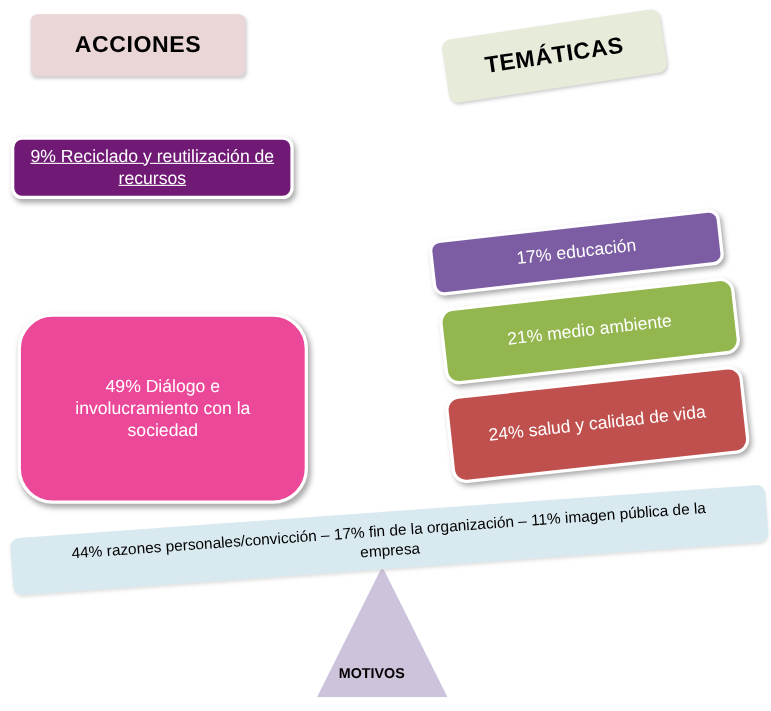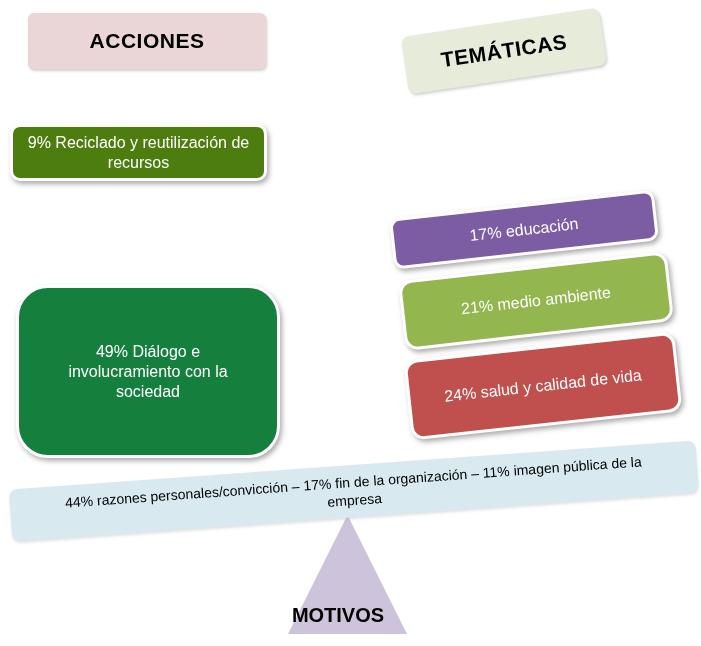--- a/index.html
+++ b/index.html
@@ -21,21 +21,21 @@
     display: flex;
     align-items: center;
     justify-content: center;
     font-weight: bold;
     font-size: 21px;
     color: #000000;
     border-radius: 6px;
     box-shadow: 1px 2px 3px rgba(150,150,150,0.45);
     letter-spacing: 0.5px;
   }
-  .hdr-acciones { left: 28px; top: 13px; width: 238px; height: 56px; }
+  .hdr-acciones { left: 28px; top: 13px; width: 195px; height: 56px; }
   .hdr-tematicas {
     left: 404px; top: 22px; width: 200px; height: 58px;
     transform: rotate(-8.5deg);
     border-radius: 8px;
   }
   
   .box {
     position: absolute;
     box-sizing: border-box;
     border: 3px solid #ffffff;
@@ -81,40 +81,40 @@
     position: absolute;
     left: 288px; top: 515px; width: 119px; height: 119px;
     clip-path: polygon(50% 0, 100% 100%, 0 100%);
     z-index: 1;
   }
   .motivos-label {
     position: absolute;
     left: 288px; top: 604px; width: 100px;
     text-align: center;
     font-weight: bold;
-    font-size: 20px;
+    font-size: 13px;
     color: #000000;
     z-index: 3;
   }
 </style>
 </head>
 <body>
 
 <div class="stage">
 
   <div class="hdr hdr-acciones" style="background-color: rgb(234, 214, 214);">ACCIONES</div>
 
   <div class="hdr hdr-tematicas" style="background-color: rgb(230, 235, 218);">TEMÁTICAS</div>
 
-  <div class="box box-a0" style="background-color: #4d7c0f;">
+  <div class="box box-a0" style="background-color: #701a75; text-decoration: underline;">
     <span class="btxt">9% Reciclado y reutilización de recursos</span>
   </div>
 
 
-  <div class="box box-a2" style="background-color: #15803d;">
+  <div class="box box-a2" style="background-color: #ec4899;">
     <span class="btxt">49% Diálogo e involucramiento con la sociedad</span>
   </div>
 
   <div class="box box-t0" style="background-color: rgb(124, 93, 163);">
     <span class="btxt">17% educación</span>
   </div>
 
   <div class="box box-t1" style="background-color: rgb(147, 182, 78);">
     <span class="btxt">21% medio ambiente</span>
   </div>

